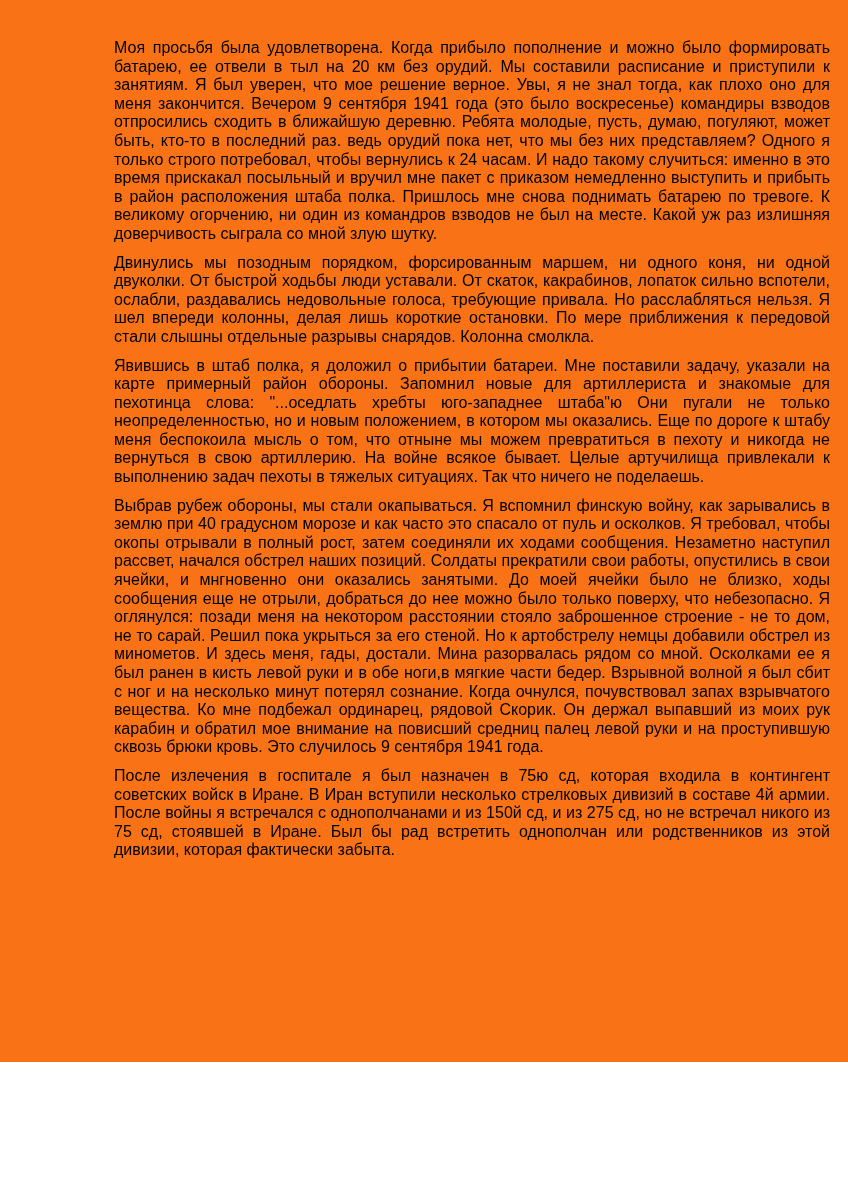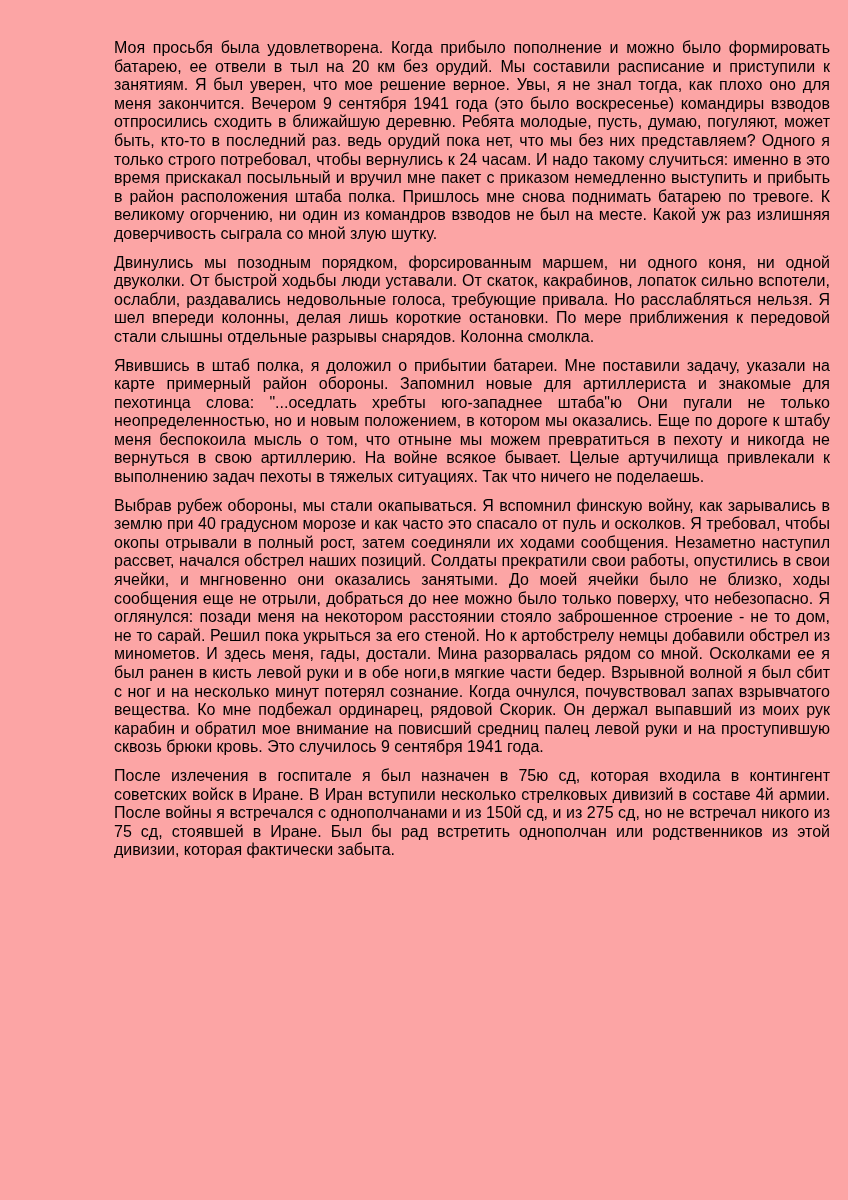--- a/index.html
+++ b/index.html
@@ -3,22 +3,22 @@
 <meta charset="utf-8">
 <style>
   html, body {
     margin: 0;
     padding: 0;
     background: #ffffff;
   }
   .page {
     position: relative;
     width: 848px;
-    height: 1200px;
-    background: #fca5a5;
+    height: 1062px;
+    background: #f97316;
     overflow: hidden;
   }
   .text-block {
     position: absolute;
     left: 114px;
     top: 39px;
     width: 716px;
     font-family: "Liberation Sans", sans-serif;
     font-size: 16px;
     line-height: 18.6px;

